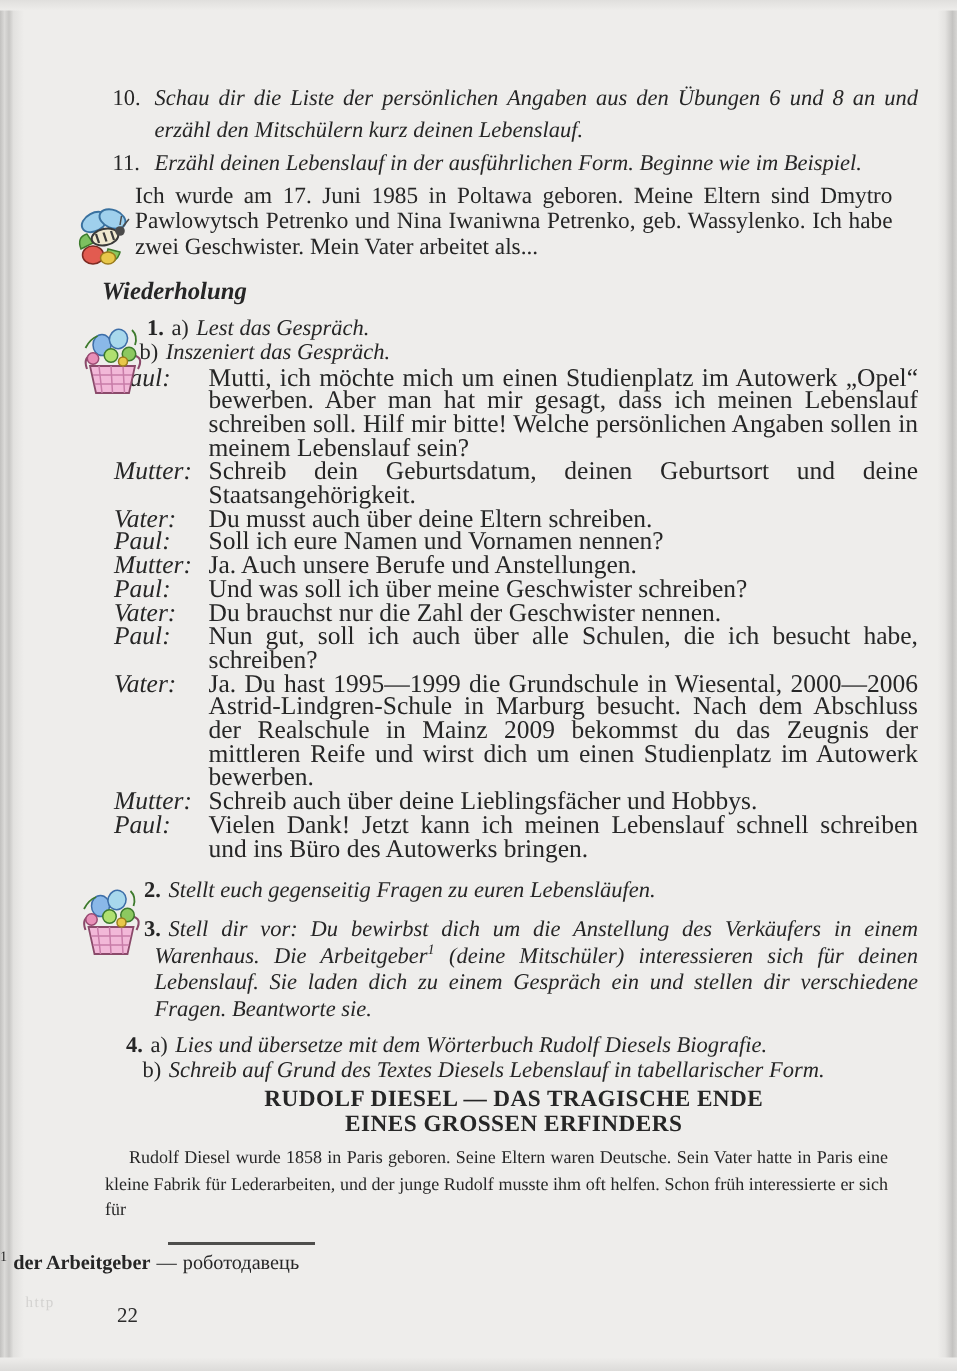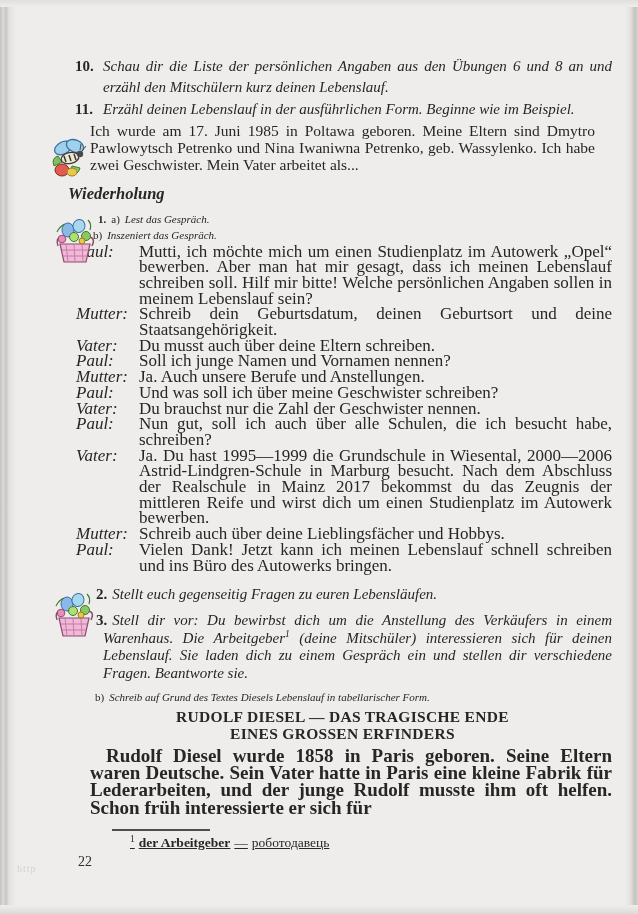--- a/index.html
+++ b/index.html
@@ -31,34 +31,34 @@
   .content{
     position:absolute;left:0;top:0;right:26px;
     padding-top:56px;
   }
   p{margin:0;}
   .just{text-align:justify;}
   .it{font-style:italic;}
 
   
   .topitem{position:relative;margin-left:103px;font-size:15px;line-height:20.5px;}
-  .topitem .tnum{position:absolute;left:-28px;top:0;font-weight:bold;font-style:normal;}
+  .topitem .tnum{position:absolute;left:-28px;top:0;font-weight:normal;font-style:normal;}
   .topitem p{font-style:italic;}
   #item11{margin-top:2px;}
 
   
   .example{position:relative;margin-left:90px;margin-top:2px;width:505px;
            font-size:15.5px;line-height:17px;}
   .bee{position:absolute;left:-40px;top:10px;}
 
   
   .heading{margin-left:68px;margin-top:11px;font-size:16.5px;font-weight:bold;font-style:italic;line-height:20px;}
 
   
-  .abex{position:relative;margin-left:98px;margin-top:7px;font-size:11px;line-height:16px;}
+  .abex{position:relative;margin-left:98px;margin-top:7px;font-size:15px;line-height:16px;}
   .abex .enum{font-weight:bold;margin-right:5px;}
   .abex .sublabel{margin-right:5px;font-style:italic;}
   .abex .subline{margin-left:-5px;}
   .basket1{position:absolute;left:-46px;top:5px;}
 
   
   .dialog{margin-left:76px;margin-top:1px;display:grid;grid-template-columns:63px 1fr;
           font-size:17px;line-height:15.7px;}
   .drow{display:contents;}
   .speaker{font-style:italic;}
@@ -72,29 +72,29 @@
   .ex23 .enum{font-weight:bold;font-style:normal;margin-right:5px;}
   .basket2{position:absolute;left:-45px;top:-22px;}
   sup.ref{font-size:9.5px;vertical-align:super;line-height:0;}
 
   #ex4{margin-top:7px;margin-left:84px;line-height:16.5px;}
   #ex4 .subline{margin-left:11px;}
 
   
   .title{margin-left:90px;margin-top:2px;width:505px;text-align:center;
          font-weight:bold;font-size:15.5px;line-height:17px;letter-spacing:.3px;}
-  .readpara{margin-left:90px;margin-top:5px;width:522px;font-size:19px;line-height:17.3px;text-indent:16px;font-weight:bold;}
+  .readpara{margin-left:70px;margin-top:5px;width:522px;font-size:12px;line-height:17.3px;text-indent:16px;}
 
   
   .fnrule{margin-left:112px;margin-top:13px;width:98px;border-top:2px solid #4e4e4c;}
-  .footnote{margin-left:130px;margin-top:3px;font-size:13.5px;line-height:17px;text-decoration:underline;}
+  .footnote{margin-top:3px;font-size:13.5px;line-height:17px;}
   .footnote .term{font-weight:bold;margin:0 4px 0 4px;}
   .footnote .sep{margin-right:4px;}
 
-  .pagenum{position:absolute;left:78px;bottom:44px;font-size:14px;color:#2c2c2c;}
+  .pagenum{position:absolute;left:78px;bottom:28px;font-size:14px;color:#2c2c2c;}
   .watermark{position:absolute;left:17px;bottom:40px;font-size:10px;color:#d3d2d0;letter-spacing:1px;}
 </style>
 </head>
 <body>
 
 <div class="page">
   <div class="edge-left"></div>
   <div class="edge-right"></div>
   <div class="edge-top"></div>
   <div class="edge-bottom"></div>
@@ -151,26 +151,26 @@
       </div>
       <div class="subline">
         <span class="sublabel" style="font-style:normal">b)</span><span class="it">Inszeniert das Gespräch.</span>
       </div>
     </div>
 
     <div class="dialog">
       <div class="drow"><div class="speaker">Paul:</div><div class="dline">Mutti, ich möchte mich um einen Studienplatz im Autowerk „Opel“ bewerben. Aber man hat mir gesagt, dass ich meinen Lebenslauf schreiben soll. Hilf mir bitte! Welche persönlichen Angaben sollen in meinem Lebenslauf sein?</div></div>
       <div class="drow"><div class="speaker">Mutter:</div><div class="dline">Schreib dein Geburtsdatum, deinen Geburtsort und deine Staatsangehörigkeit.</div></div>
       <div class="drow"><div class="speaker">Vater:</div><div class="dline">Du musst auch über deine Eltern schreiben.</div></div>
-      <div class="drow"><div class="speaker">Paul:</div><div class="dline">Soll ich junge Namen und Vornamen nennen?</div></div>
+      <div class="drow"><div class="speaker">Paul:</div><div class="dline">Soll ich eure Namen und Vornamen nennen?</div></div>
       <div class="drow"><div class="speaker">Mutter:</div><div class="dline">Ja. Auch unsere Berufe und Anstellungen.</div></div>
       <div class="drow"><div class="speaker">Paul:</div><div class="dline">Und was soll ich über meine Geschwister schreiben?</div></div>
       <div class="drow"><div class="speaker">Vater:</div><div class="dline">Du brauchst nur die Zahl der Geschwister nennen.</div></div>
       <div class="drow"><div class="speaker">Paul:</div><div class="dline">Nun gut, soll ich auch über alle Schulen, die ich besucht habe, schreiben?</div></div>
-      <div class="drow"><div class="speaker">Vater:</div><div class="dline">Ja. Du hast 1995—1999 die Grundschule in Wiesental, 2000—2006 Astrid-Lindgren-Schule in Marburg besucht. Nach dem Abschluss der Realschule in Mainz 2017 bekommst du das Zeugnis der mittleren Reife und wirst dich um einen Studienplatz im Autowerk bewerben.</div></div>
+      <div class="drow"><div class="speaker">Vater:</div><div class="dline">Ja. Du hast 1995—1999 die Grundschule in Wiesental, 2000—2006 Astrid-Lindgren-Schule in Marburg besucht. Nach dem Abschluss der Realschule in Mainz 2009 bekommst du das Zeugnis der mittleren Reife und wirst dich um einen Studienplatz im Autowerk bewerben.</div></div>
       <div class="drow"><div class="speaker">Mutter:</div><div class="dline">Schreib auch über deine Lieblingsfächer und Hobbys.</div></div>
       <div class="drow"><div class="speaker">Paul:</div><div class="dline">Vielen Dank! Jetzt kann ich meinen Lebenslauf schnell schrei­ben und ins Büro des Autowerks bringen.</div></div>
     </div>
 
     <div class="ex23" id="ex2">
       <p><span class="enum">2.</span><span>Stellt euch gegenseitig Fragen zu euren Lebensläufen.</span></p>
     </div>
 
     <div class="ex23" id="ex3">
       <span class="basket2">
@@ -184,20 +184,23 @@
           <circle cx="22" cy="21" r="4.5" fill="#b0e070" stroke="#3d7a2c" stroke-width="1"></circle>
           <circle cx="10" cy="23" r="3.8" fill="#e890b8" stroke="#9a4a72" stroke-width="1"></circle>
           <circle cx="30" cy="25" r="3" fill="#e8c84a" stroke="#9c7c1c" stroke-width="1"></circle>
           <path d="M5 16 Q8 10 13 8 M38 14 Q40 8 36 4" stroke="#3d7a2c" stroke-width="1.2" fill="none"></path>
         </svg>
       </span>
       <p class="just"><span class="enum">3.</span><span>Stell dir vor: Du bewirbst dich um die Anstellung des Verkäufers in einem Warenhaus. Die Arbeitgeber</span><sup class="ref">1</sup><span> (deine Mitschüler) interessieren sich für deinen Lebenslauf. Sie laden dich zu einem Gespräch ein und stellen dir verschiedene Fragen. Beantworte sie.</span></p>
     </div>
 
     <div class="abex" id="ex4">
+      <div>
+        <span class="enum">4.</span><span class="sublabel" style="font-style:normal">a)</span><span class="it">Lies und übersetze mit dem Wörterbuch Rudolf Diesels Biografie.</span>
+      </div>
       <div class="subline">
         <span class="sublabel" style="font-style:normal">b)</span><span class="it">Schreib auf Grund des Textes Diesels Lebenslauf in tabellarischer Form.</span>
       </div>
     </div>
 
     <div class="title">
       <div>RUDOLF DIESEL — DAS TRAGISCHE ENDE</div>
       <div>EINES GROSSEN ERFINDERS</div>
     </div>
 

